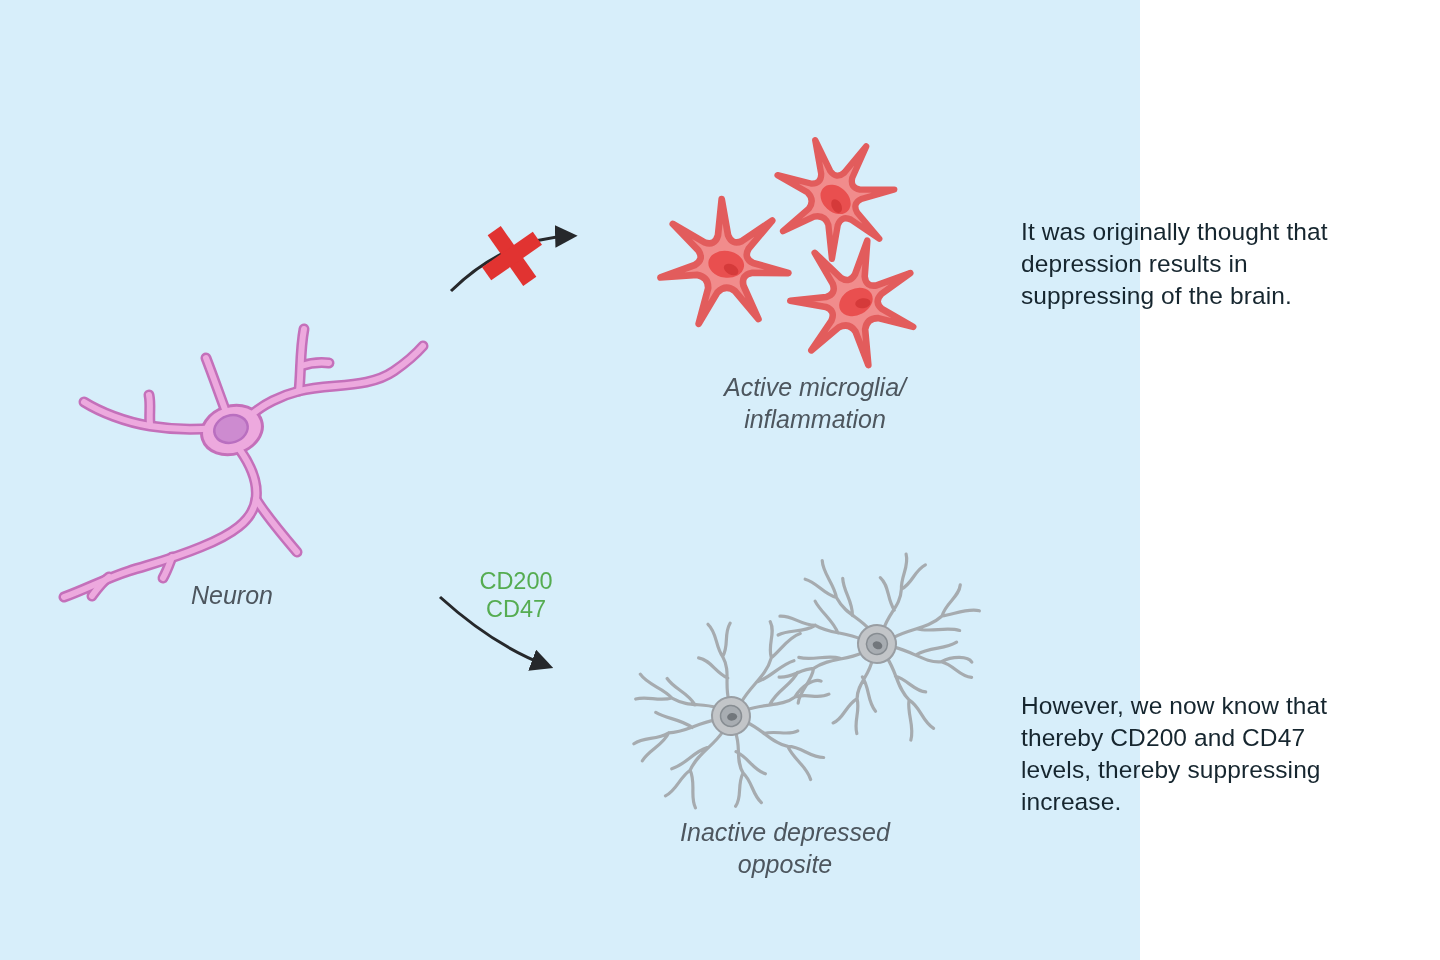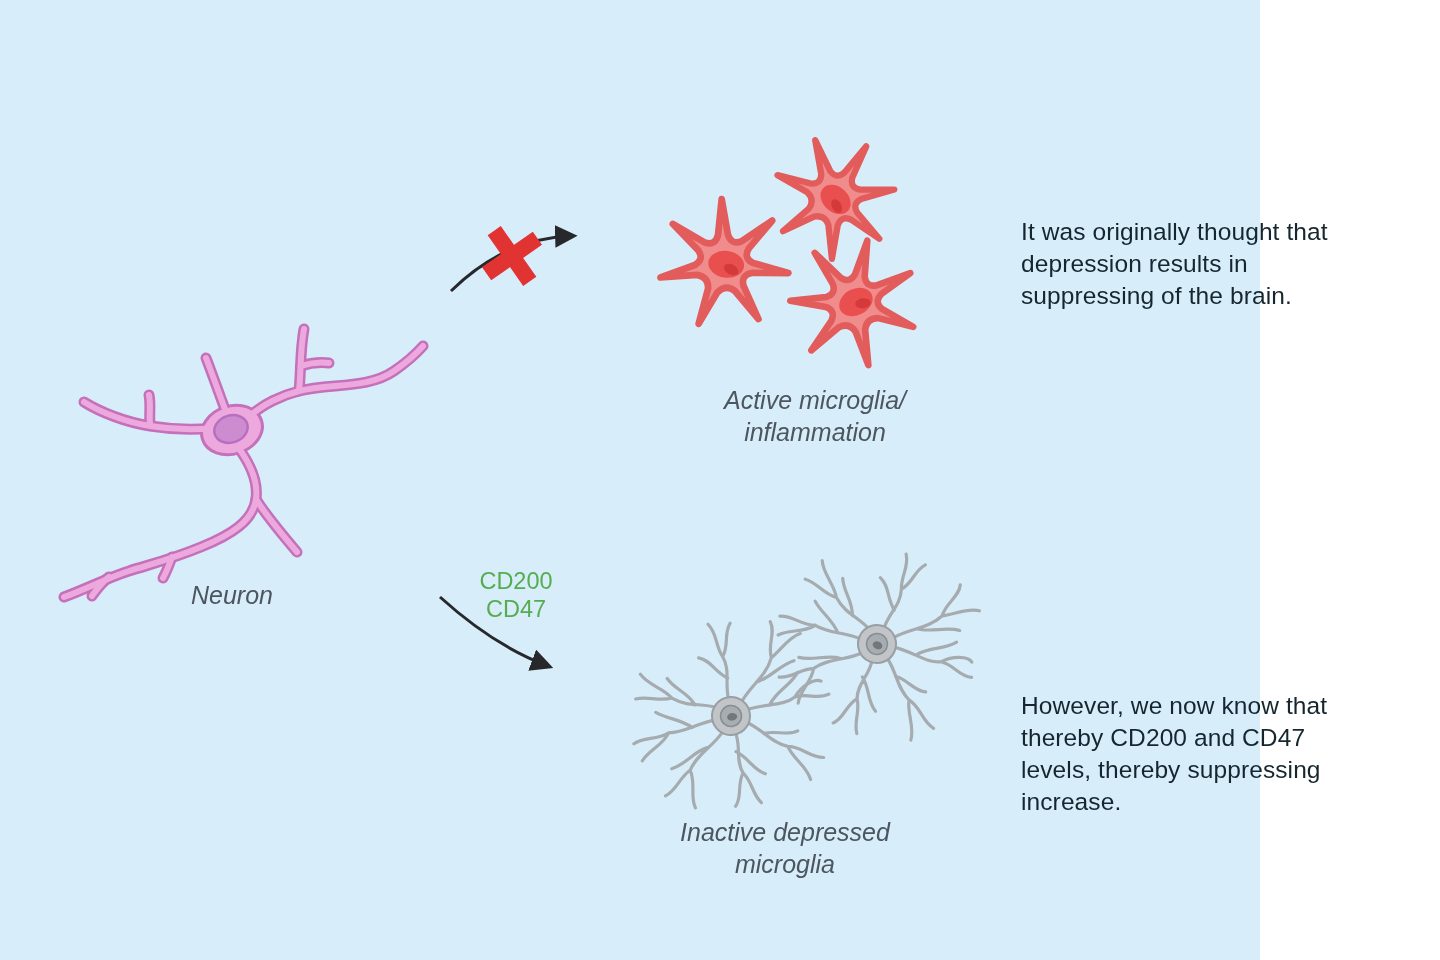--- a/index.html
+++ b/index.html
@@ -7,21 +7,21 @@
     padding: 0;
   }
   body {
     width: 1440px;
     height: 960px;
     overflow: hidden;
     font-family: "Liberation Sans", sans-serif;
   }
   .stage {
     position: relative;
-    width: 1260px;
+    width: 1140px;
     height: 960px;
     background: #d7eefa;
   }
   .art {
     position: absolute;
     left: 0;
     top: 0;
     width: 1440px;
     height: 960px;
   }
@@ -44,21 +44,21 @@
     position: absolute;
     font-size: 23.5px;
     line-height: 28px;
     font-weight: 500;
     color: #55ac51;
     text-align: center;
   }
   #caption-top    { left: 1021px; top: 216px; width: 380px; }
   #caption-bottom { left: 1021px; top: 642px; width: 390px; margin-top: 48px; }
   #label-neuron   { left: 132px;  top: 579px; width: 200px; }
-  #label-active   { left: 640px;  top: 384px; width: 350px; text-align: center; }
+  #label-active   { left: 640px;  top: 371px; width: 350px; text-align: center; }
   #label-inactive { left: 610px;  top: 816px; width: 350px; }
   #label-molecules{ left: 446px;  top: 567px; width: 140px; }
 </style>
 </head>
 <body>
 
 <div class="stage">
 
   <svg class="art" viewBox="0 0 1440 960" xmlns="http://www.w3.org/2000/svg">
     <defs>
@@ -155,21 +155,21 @@
 
   <div class="cell-label" id="label-neuron">Neuron</div>
 
   <div class="cell-label" id="label-active">
     <div>Active microglia/</div>
     <div>inflammation</div>
   </div>
 
   <div class="cell-label" id="label-inactive">
     <div>Inactive depressed</div>
-    <div>microglia</div>
+    <div>opposite</div>
   </div>
 
   <div class="molecule-label" id="label-molecules">
     <div>CD200</div>
     <div>CD47</div>
   </div>
 
 </div>
 
 </body></html>

